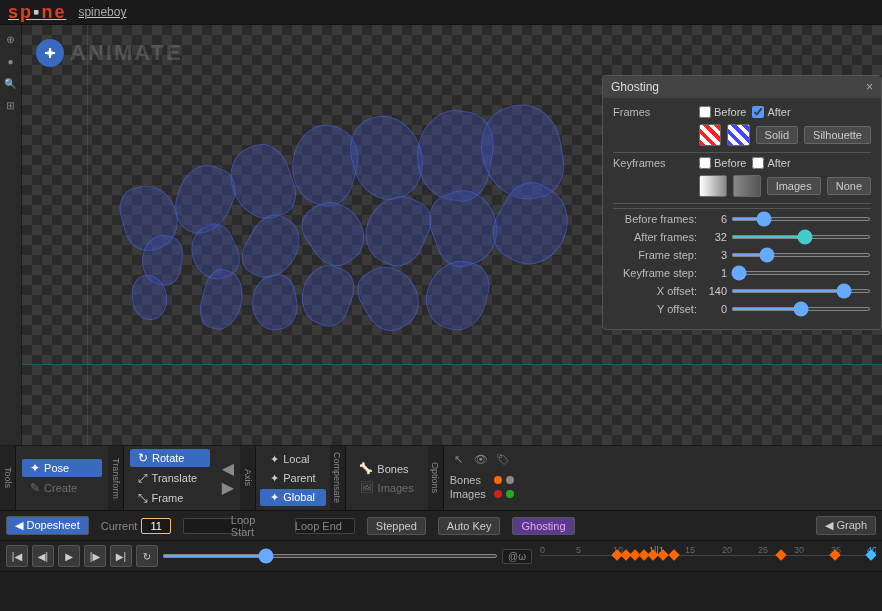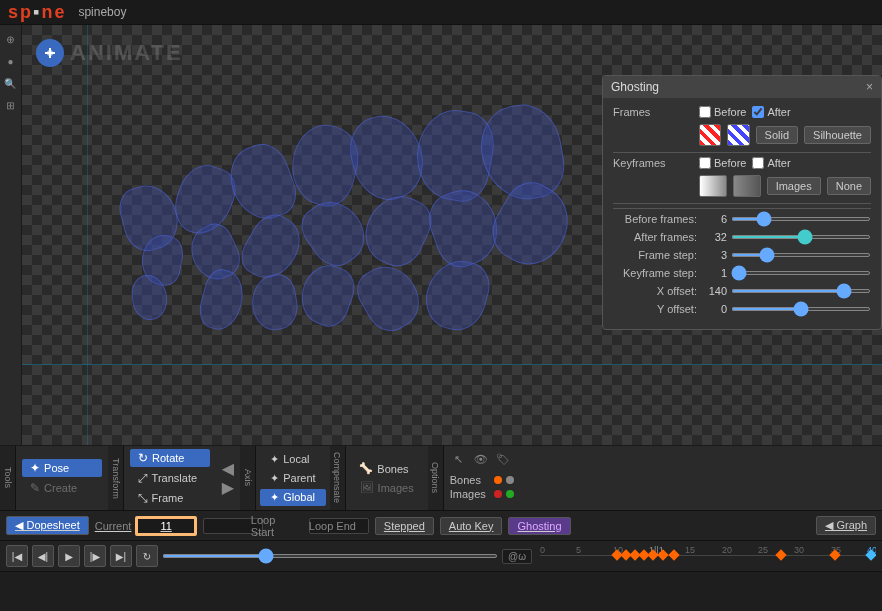--- a/index.html
+++ b/index.html
@@ -1,19 +1,19 @@
 <!DOCTYPE html>
 <html><head>
   <meta charset="utf-8">
   <style>
     * { box-sizing: border-box; margin: 0; padding: 0; }
     body { width: 882px; height: 611px; overflow: hidden; font-family: Arial, sans-serif; font-size: 11px; background: #2a2a2a; color: #ccc; }
 
     
-    #topbar { display: flex; align-items: center; height: 16px; background: #1a1a1a; border-bottom: 1px solid #111; padding: 12px 8px; }
+    #topbar { display: flex; align-items: center; height: 16px; background: #1a1a1a; border-bottom: 1px solid #111; padding: 12px 8px; text-decoration: underline; }
     #logo { color: #e04020; font-size: 18px; font-weight: bold; margin-right: 12px; letter-spacing: 2px; }
     #logo span { color: #ccc; }
     #project-name { color: #aaa; font-size: 12px; }
 
     
     #main { display: flex; height: 420px; }
 
     
     #left-sidebar { width: 22px; background: #2a2a2a; display: flex; flex-direction: column; align-items: center; padding-top: 6px; gap: 6px; border-right: 1px solid #1a1a1a; }
     .sidebar-icon { width: 16px; height: 16px; display: flex; align-items: center; justify-content: center; color: #888; font-size: 10px; cursor: pointer; }
@@ -80,27 +80,27 @@
     .dot { width: 8px; height: 8px; border-radius: 50%; background: #888; }
     .dot.orange { background: #ff6600; }
     .dot.red { background: #cc2222; }
     .dot.green { background: #22aa22; }
 
     
     .compensate-section { display: flex; flex-direction: column; padding: 4px 6px; justify-content: center; gap: 2px; }
     .comp-btn { padding: 2px 8px; border-radius: 2px; cursor: pointer; color: #ccc; font-size: 11px; display: flex; align-items: center; gap: 4px; }
 
     
-    #bottom-bar { height: 30px; background: #222; border-top: 1px solid #111; display: flex; align-items: center; gap: 6px; padding: 0 6px; text-decoration: underline; }
+    #bottom-bar { height: 30px; background: #222; border-top: 1px solid #111; display: flex; align-items: center; gap: 12px; padding: 0 6px; }
     .bottom-btn { padding: 2px 8px; background: #3a3a3a; border: 1px solid #555; border-radius: 2px; cursor: pointer; color: #ccc; font-size: 11px; display: flex; align-items: center; gap: 3px; }
     .bottom-btn.active { background: #3a6abf; color: #fff; }
     .bottom-btn.ghosting-active { background: #5a3a8a; color: #ddaaff; }
     .current-field { display: flex; align-items: center; gap: 4px; }
     .current-label { color: #888; font-size: 11px; }
-    .current-val { background: #1a1a1a; border: 3px solid #fdba74; padding: 1px 22px; border-radius: 2px; color: #fff; font-size: 11px; min-width: 28px; text-align: center; }
+    .current-val { background: #1a1a1a; border: 1px solid #fdba74; padding: 1px 8px; border-radius: 2px; color: #fff; font-size: 11px; min-width: 28px; text-align: center; }
     .field-group { display: flex; align-items: center; gap: 4px; }
     .field-input { background: #1a1a1a; border: 1px solid #444; padding: 1px 5px; border-radius: 2px; color: #ccc; font-size: 11px; width: 60px; }
     .spacer { flex: 1; }
     .graph-btn { padding: 2px 8px; background: #3a3a3a; border: 1px solid #555; border-radius: 2px; cursor: pointer; color: #ccc; font-size: 11px; display: flex; align-items: center; gap: 3px; }
 
     
     #timeline { height: 72px; background: #1e1e1e; border-top: 1px solid #111; overflow: hidden; position: relative; }
     #playback-controls { display: flex; align-items: center; padding: 4px 6px; gap: 4px; background: #222; border-bottom: 1px solid #111; }
     .play-btn { width: 22px; height: 22px; background: #3a3a3a; border: 1px solid #555; border-radius: 2px; display: flex; align-items: center; justify-content: center; cursor: pointer; color: #ccc; font-size: 10px; }
     .speed-slider { width: 80px; }

